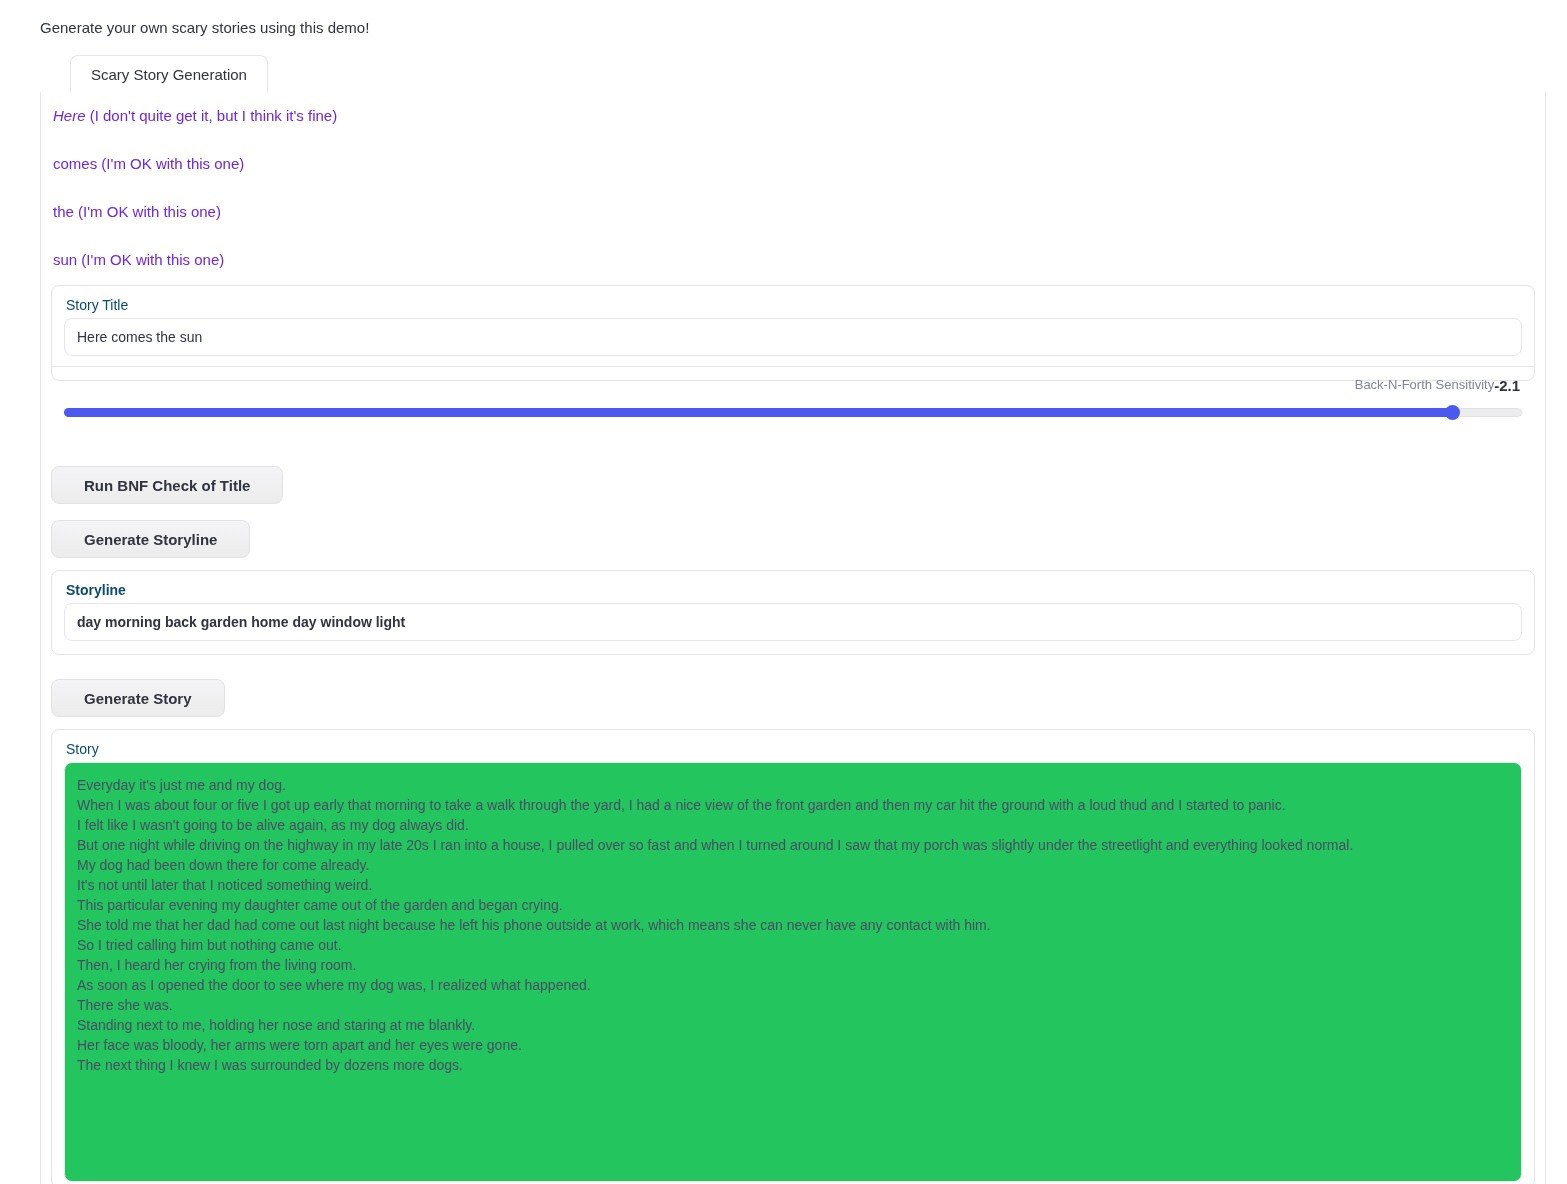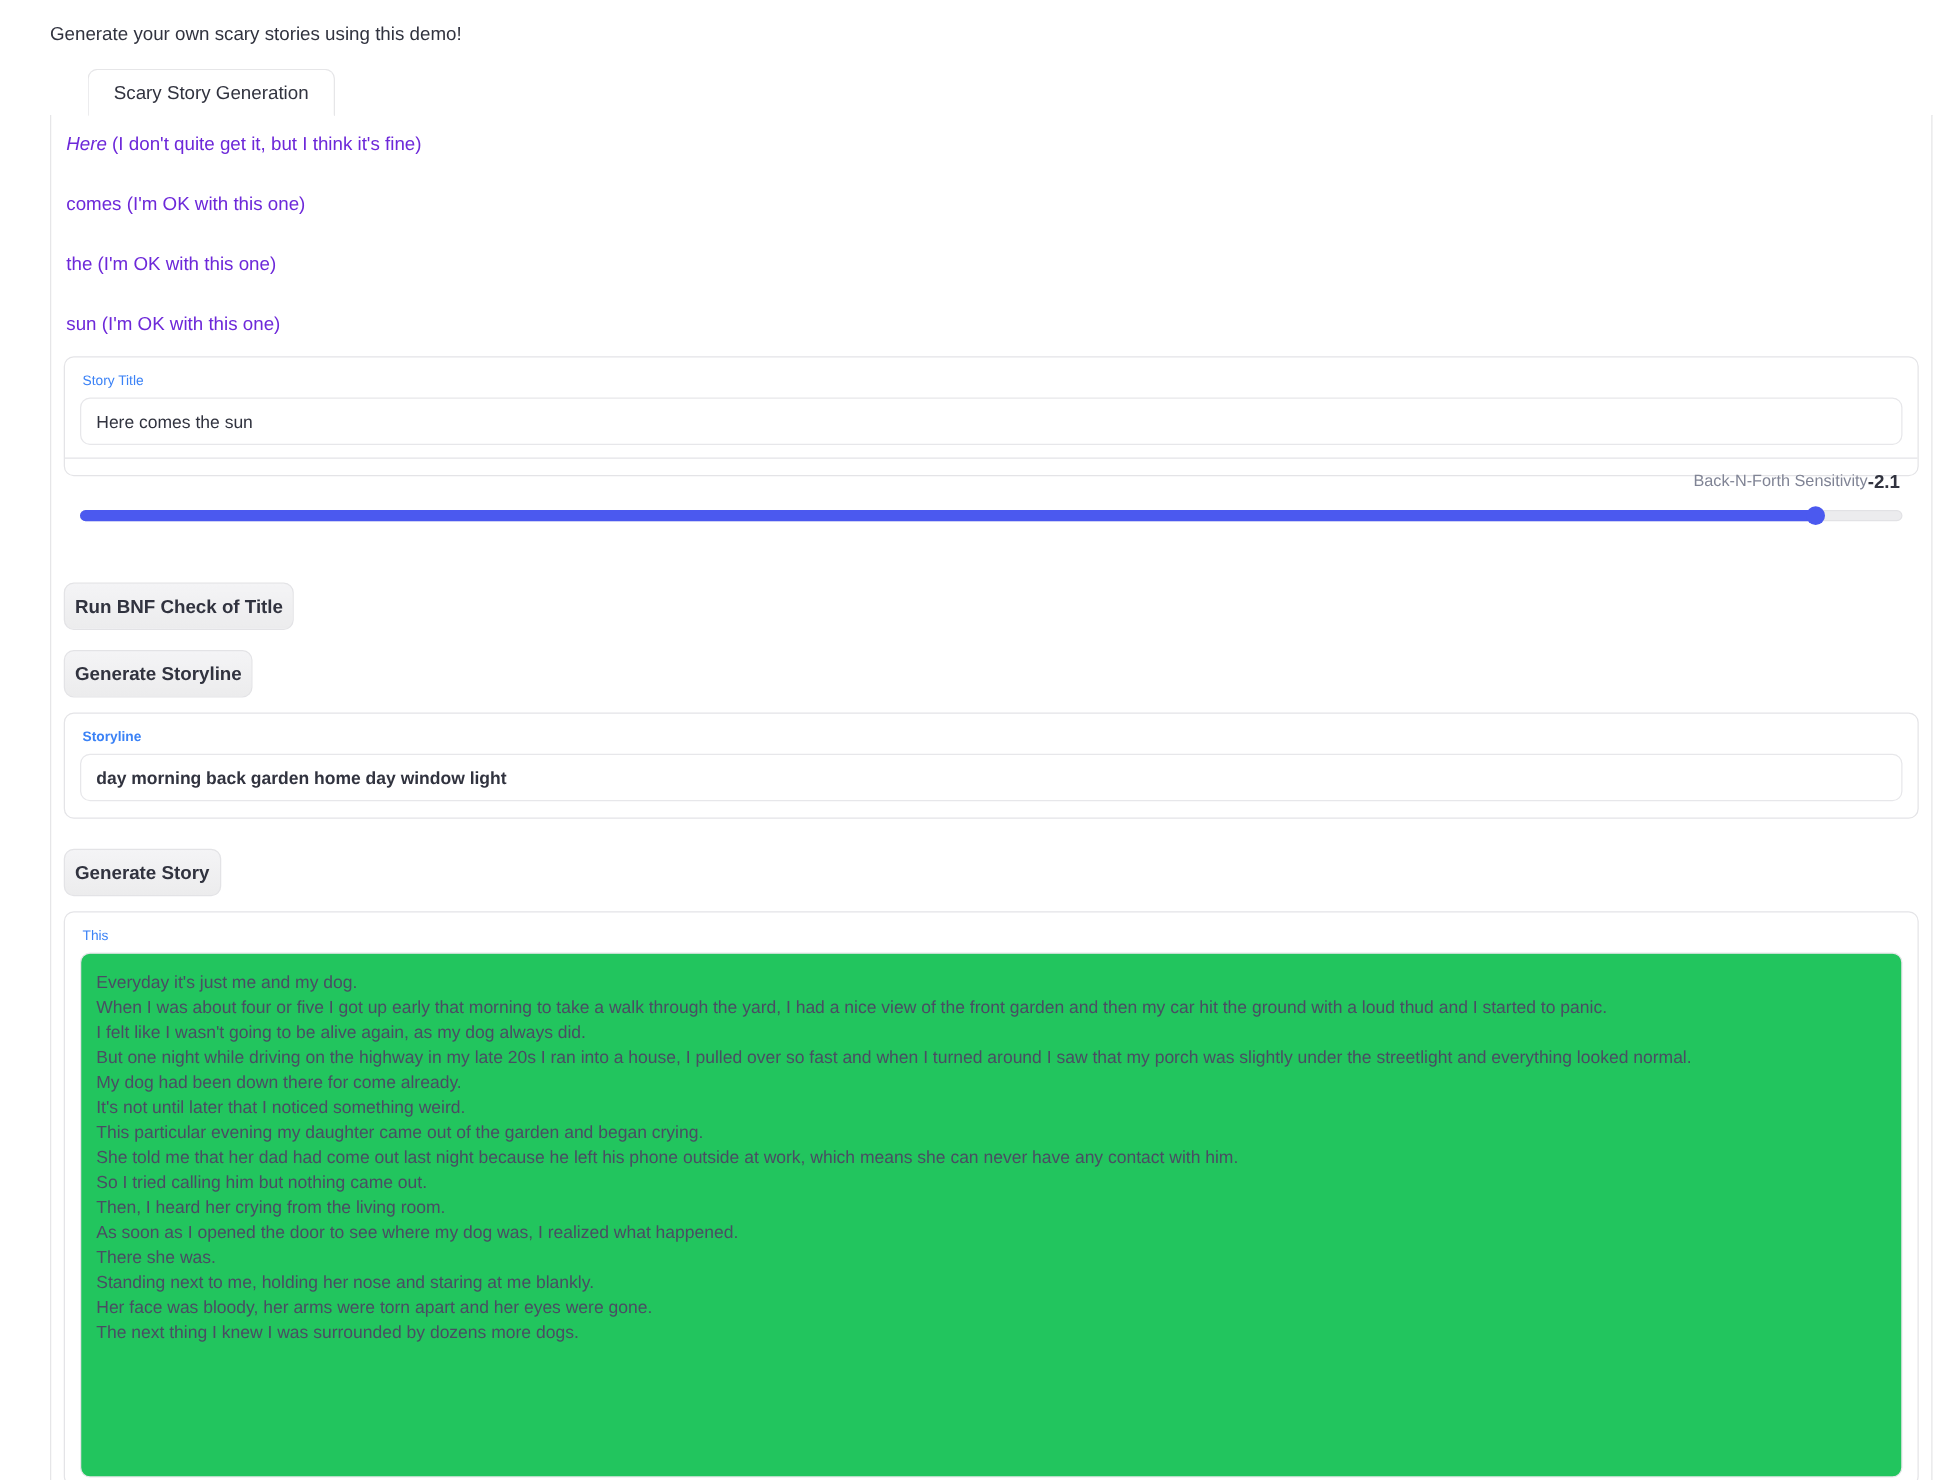--- a/index.html
+++ b/index.html
@@ -91,22 +91,22 @@
 
   
   .group-box {
     position: absolute;
     box-sizing: border-box;
     border: 1px solid #e4e4e7;
     border-radius: 8px;
     background: #ffffff;
   }
   .group-label {
-    font-size: 11px;
-    color: #3b82f6;
+    font-size: 14px;
+    color: #0c4a6e;
     line-height: 18px;
     padding: 10px 14px 4px 14px;
   }
   .group-divider {
     height: 1px;
     background: #e4e4e7;
   }
 
   .text-input {
     box-sizing: border-box;
@@ -170,21 +170,21 @@
     background: #4b59ef;
     cursor: pointer;
   }
 
   
   .btn {
     position: absolute;
     box-sizing: border-box;
     display: flex;
     align-items: center;
-    padding: 0 8px;
+    padding: 0 32px;
     height: 38px;
     border: 1px solid #e3e3e6;
     border-radius: 8px;
     background: linear-gradient(180deg, #f4f4f6 0%, #ececed 100%);
     color: #31333f;
     font-size: 15px;
     font-weight: bold;
     cursor: pointer;
   }
   #btn-bnf { left: 10px; top: 374px; }
@@ -278,21 +278,21 @@
   <div class="group-box" id="storyline-group">
     <div class="group-label">Storyline</div>
     <div class="text-input">day morning back garden home day window light</div>
   </div>
 
   <div class="btn" id="btn-story">
     <span>Generate Story</span>
   </div>
 
   <div class="group-box" id="story-group">
-    <div class="group-label">This</div>
+    <div class="group-label">Story</div>
     <div class="story-area" id="story-area">
         <div class="story-line">Everyday it's just me and my dog.</div>
         <div class="story-line">When I was about four or five I got up early that morning to take a walk through the yard, I had a nice view of the front garden and then my car hit the ground with a loud thud and I started to panic.</div>
         <div class="story-line">I felt like I wasn't going to be alive again, as my dog always did.</div>
         <div class="story-line">But one night while driving on the highway in my late 20s I ran into a house, I pulled over so fast and when I turned around I saw that my porch was slightly under the streetlight and everything looked normal.</div>
         <div class="story-line">My dog had been down there for come already.</div>
         <div class="story-line">It's not until later that I noticed something weird.</div>
         <div class="story-line">This particular evening my daughter came out of the garden and began crying.</div>
         <div class="story-line">She told me that her dad had come out last night because he left his phone outside at work, which means she can never have any contact with him.</div>
         <div class="story-line">So I tried calling him but nothing came out.</div>

